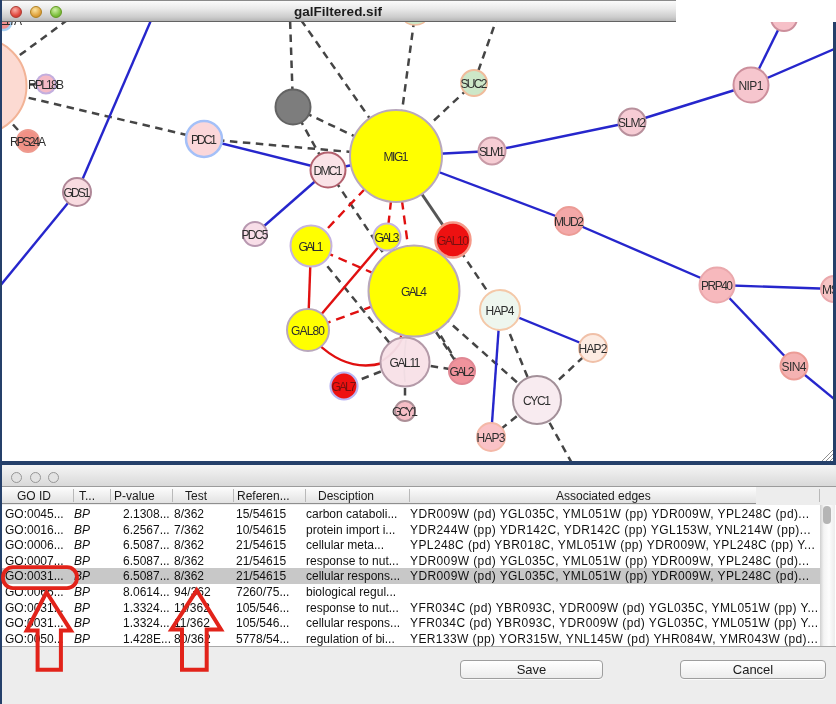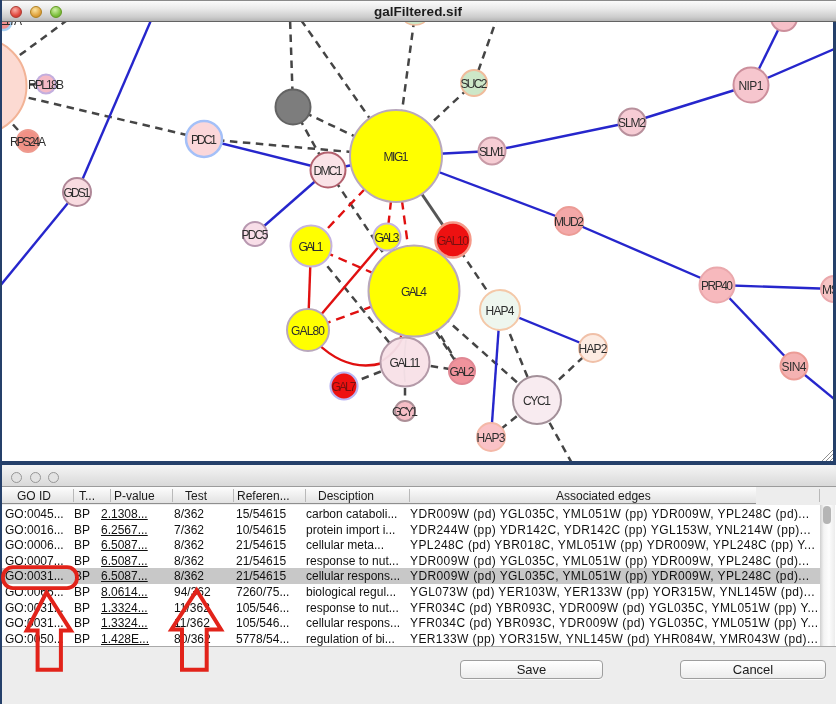--- a/index.html
+++ b/index.html
@@ -3,21 +3,21 @@
 <meta charset="utf-8">
 <style>
 * { margin:0; padding:0; box-sizing:border-box; }
 html,body { width:836px; height:704px; overflow:hidden; background:#fff;
   font-family:"Liberation Sans", sans-serif; }
 #stage { position:absolute; left:0; top:0; width:836px; height:704px; }
 
 
 #netwin { position:absolute; left:0; top:0; width:836px; height:465px; background:#fff; }
 #netsvg { position:absolute; left:0; top:22px; width:836px; height:443px; }
-#titlebar { position:absolute; left:0; top:0; width:836px; height:22px;
+#titlebar { position:absolute; left:0; top:0; width:676px; height:22px;
   background:linear-gradient(#fbfbfb, #e9e9e9 40%, #cdcdcd 80%, #b5b5b5);
   border-top:1px solid #8a8a8a; border-bottom:1px solid #636363; z-index:5; }
 #titlebar .title { position:absolute; left:0; right:0; top:3px; text-align:center;
   font-size:13.5px; font-weight:bold; color:#1c1c1c; }
 .tl { position:absolute; top:5px; width:12px; height:12px; border-radius:50%; }
 #tl-r { left:10px; background:radial-gradient(circle at 4px 3px, #f8b0a8, #e1493f 60%, #b3342c); border:1px solid #ad3930;}
 #tl-y { left:30px; background:radial-gradient(circle at 4px 3px, #fbe3a0, #e0a33e 60%, #b97e22); border:1px solid #b0801f;}
 #tl-g { left:50px; background:radial-gradient(circle at 4px 3px, #d2f0a8, #7fc13f 60%, #5d9a26); border:1px solid #62991f;}
 #bl { position:absolute; left:0; top:0; width:2px; height:704px; background:#25406a; z-index:30;}
 #br { position:absolute; left:833px; top:22px; width:3px; height:443px; background:#25406a; z-index:6;}
@@ -38,21 +38,21 @@
   font-size:12px; color:#1a1a1a; }
 #thead span { position:absolute; top:2px; }
 .colsep { position:absolute; top:2px; height:13px; width:1px; background:#b9b9b9; }
 #tbody { position:absolute; left:0; top:40px; width:836px; height:142px; background:#fff;
   overflow:hidden; border-bottom:1px solid #a9a9a9; }
 .trow { position:absolute; left:0; width:819.5px; height:15.6px; font-size:12px; color:#111;
   white-space:nowrap; }
 .trow span { position:absolute; top:1px; }
 .hl { background:#c8c8c8; }
 .c6{letter-spacing:0.4px;}
-.c0{left:5px;} .c1{left:74px;} .c2{left:101px;text-decoration:underline;} .c3{left:174px;} .c4{left:236px;} .c5{left:306px;} .c6{left:410px;}
+.c0{left:5px;} .c1{left:74px;font-style:italic;} .c2{left:123px;} .c3{left:174px;} .c4{left:236px;} .c5{left:306px;} .c6{left:410px;}
 #sbtrack { position:absolute; left:819.5px; top:40px; width:15px; height:141px;
   background:linear-gradient(to right,#cfcfcf,#f3f3f3 25%,#fdfdfd 60%,#ececec); }
 #sbthumb { position:absolute; left:822.5px; top:40.5px; width:8px; height:18.5px;
   background:#b5b5b5; border-radius:4.5px; }
 
 .btn { position:absolute; top:194.5px; height:19.5px; background:linear-gradient(#ffffff,#ececec);
   border:1px solid #9e9e9e; border-radius:4px; font-size:13px; color:#1a1a1a;
   text-align:center; line-height:17.5px; box-shadow:0 1px 0 rgba(255,255,255,.7); }
 #btn-save { left:460px; width:143px; }
 #btn-cancel { left:680px; width:146px; }
@@ -273,21 +273,20 @@
           <span class="c5">cellular respons...</span>
           <span class="c6">YDR009W (pd) YGL035C, YML051W (pp) YDR009W, YPL248C (pd)...</span>
         </div>
 <div class="trow" style="top:78.9px">
           <span class="c0">GO:0065...</span>
           <span class="c1">BP</span>
           <span class="c2">8.0614...</span>
           <span class="c3">94/362</span>
           <span class="c4">7260/75...</span>
           <span class="c5">biological regul...</span>
-          <span class="c6">YGL073W (pd) YER103W, YER133W (pp) YOR315W, YNL145W (pd)...</span>
         </div>
 <div class="trow" style="top:94.5px">
           <span class="c0">GO:0031...</span>
           <span class="c1">BP</span>
           <span class="c2">1.3324...</span>
           <span class="c3">11/362</span>
           <span class="c4">105/546...</span>
           <span class="c5">response to nut...</span>
           <span class="c6">YFR034C (pd) YBR093C, YDR009W (pd) YGL035C, YML051W (pp) Y...</span>
         </div>

